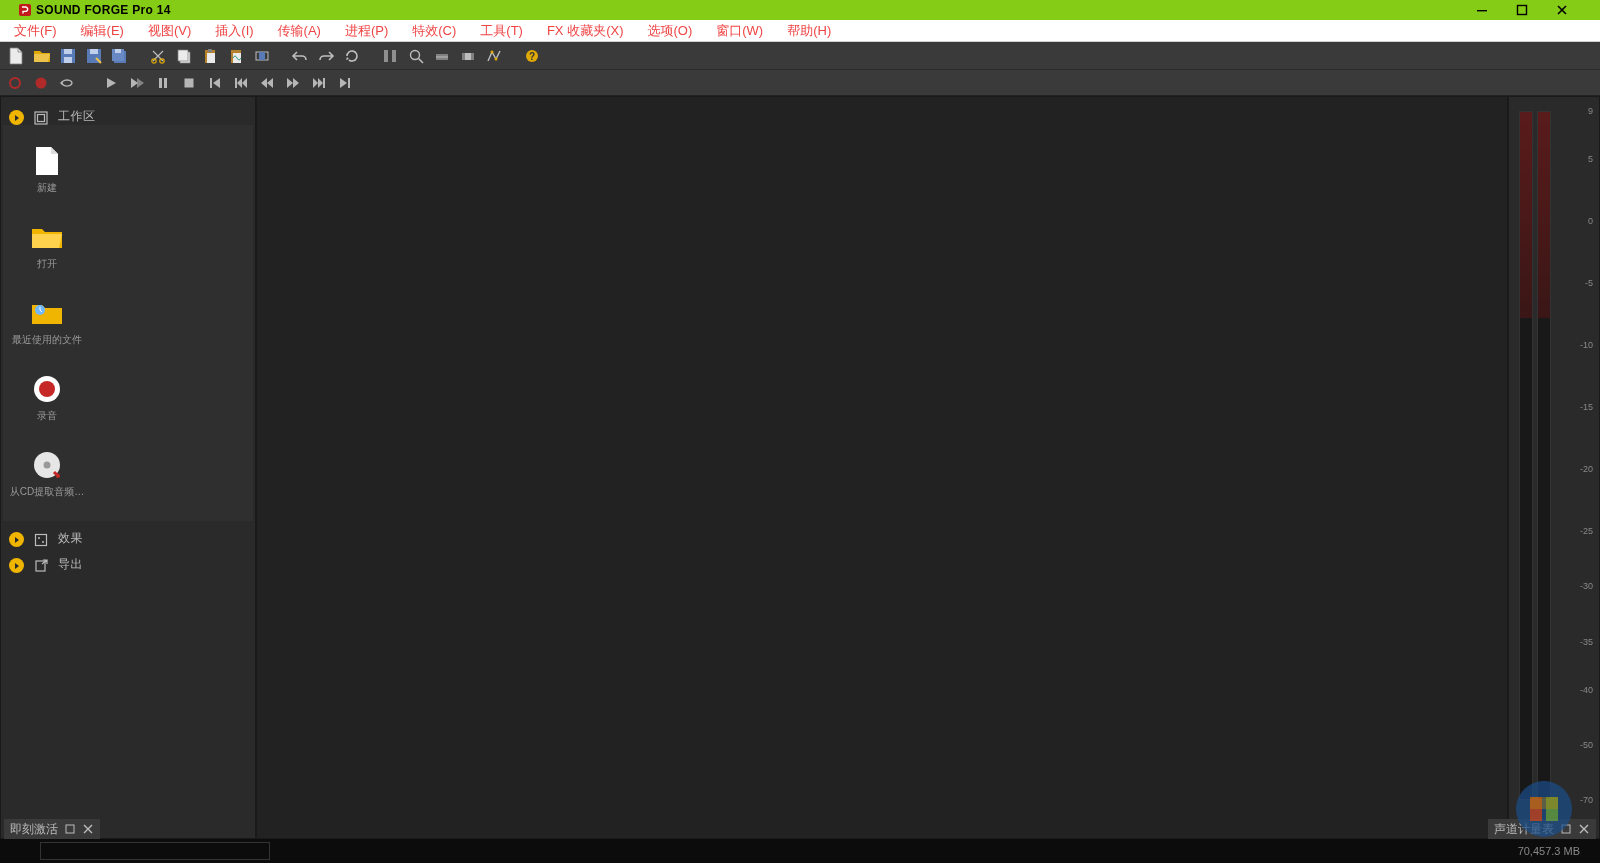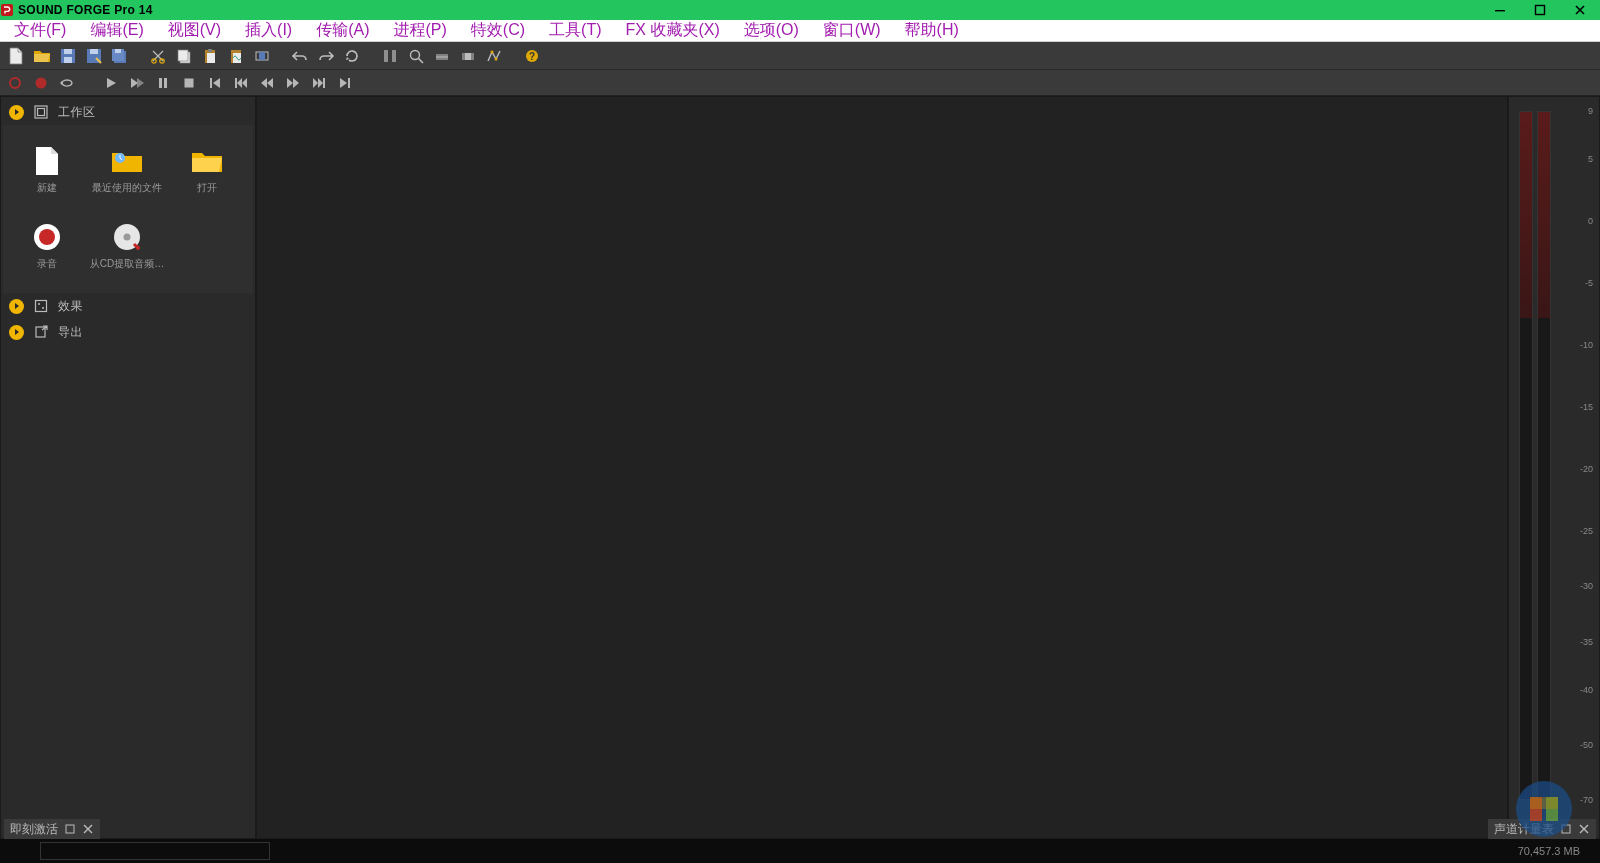--- a/index.html
+++ b/index.html
@@ -1,44 +1,44 @@
 <!DOCTYPE html>
 <html><head>
 <meta charset="utf-8">
 <style>
 * { margin: 0; padding: 0; box-sizing: border-box; font-family: "Microsoft YaHei", Arial, sans-serif; user-select: none; }
 html, body { width: 1600px; height: 863px; background: #2a2a2a; overflow: hidden; color: #ccc; }
 
-.titlebar { height: 20px; background: #22c55e; display: flex; align-items: center; padding: 0 0; color: #000; }
+.titlebar { height: 20px; background: #84cc16; display: flex; align-items: center; padding: 0 18px; color: #000; }
 .titlebar .app-icon { width: 14px; height: 14px; margin-right: 4px; display: inline-flex; }
 .titlebar .title { font-size: 12px; font-weight: 600; color: #000; letter-spacing: 0.3px; }
 .titlebar .spacer { flex: 1; }
 .titlebar .winbtn { width: 40px; height: 20px; display: flex; align-items: center; justify-content: center; }
 .titlebar .winbtn svg { pointer-events: none; }
 
 .menubar { height: 22px; background: #fff; display: flex; align-items: center; padding: 0 2px; border-bottom: 1px solid #d0d0d0; }
-.menubar .menu-item { font-size: 16px; color: #a21caf; padding: 2px 12px; cursor: default; }
+.menubar .menu-item { font-size: 13px; color: #ef4444; padding: 2px 12px; cursor: default; }
 
 .toolbar1 { height: 28px; background: #3a3a3a; border-bottom: 1px solid #2a2a2a; display: flex; align-items: center; padding: 0 6px; gap: 6px; }
 .toolbar1 .tbtn { width: 20px; height: 20px; display: flex; align-items: center; justify-content: center; opacity: 0.9; }
 .toolbar1 .sep { width: 6px; }
 
 .toolbar2 { height: 26px; background: #3a3a3a; border-bottom: 1px solid #222; display: flex; align-items: center; padding: 0 6px; gap: 8px; }
 .toolbar2 .tbtn { width: 18px; height: 18px; display: flex; align-items: center; justify-content: center; opacity: 0.85; }
 
 .workspace { position: absolute; top: 96px; left: 0; right: 0; bottom: 24px; display: flex; background: #2a2a2a; }
 
 .left-panel { width: 256px; background: #2a2a2a; border: 1px solid #1a1a1a; display: flex; flex-direction: column; padding: 2px; }
-.accordion-header { height: 26px; display: flex; align-items: center; gap: 10px; padding: 0 6px; cursor: default; }
+.accordion-header { height: 26px; display: flex; align-items: flex-end; gap: 10px; padding: 0 6px; cursor: default; }
 .chev-circle { width: 15px; height: 15px; border-radius: 50%; background: #f0b500; display: flex; align-items: center; justify-content: center; flex-shrink: 0; }
 .chev-circle svg { display: block; }
 .header-icon { width: 14px; height: 14px; display: flex; align-items: center; justify-content: center; }
 .header-label { font-size: 12px; color: #bbb; letter-spacing: 0.5px; }
 
-.accordion-body { background: #2f2f2f; padding: 8px 4px; display: flex; flex-wrap: wrap; }
+.accordion-body { background: #2f2f2f; padding: 8px 4px; display: flex; flex-wrap: wrap; flex-direction: column; }
 .big-item { width: 80px; height: 76px; display: flex; flex-direction: column; align-items: center; justify-content: center; gap: 6px; cursor: default; }
 .big-item .big-icon { width: 34px; height: 28px; display: flex; align-items: center; justify-content: center; }
 .big-item .big-label { font-size: 10px; color: #9a9a9a; text-align: center; }
 
 .center-area { flex: 1; background: #222; border: 1px solid #1a1a1a; }
 
 .meter-panel { width: 92px; background: #2a2a2a; border: 1px solid #1a1a1a; position: relative; display: flex; flex-direction: column; }
 .meter-body { flex: 1; position: relative; padding: 6px 6px 4px 6px; }
 .meter-track { position: absolute; top: 14px; bottom: 22px; width: 14px; background: #181818; border: 1px solid #333; }
 .meter-track.l { left: 10px; }
@@ -336,34 +336,34 @@
               <path d="M2 1h15l7 7v21H2z" fill="#fff"></path>
               <path d="M17 1v7h7" fill="#ddd"></path>
             </svg>
           </span>
         <span class="big-label">新建</span>
       </div>
       <div class="big-item">
         <span class="big-icon">
             <svg width="34" height="26">
               <path d="M2 5h10l3 3h17v16H2z" fill="#f0b500"></path>
+              <path d="M2 10h30l-3 14H2z" fill="#ffd24d"></path>
+            </svg>
+          </span>
+        <span class="big-label">打开</span>
+      </div>
+      <div class="big-item">
+        <span class="big-icon">
+            <svg width="34" height="26">
+              <path d="M2 5h10l3 3h17v16H2z" fill="#f0b500"></path>
               <circle cx="10" cy="10" r="5" fill="#6fb8ff"></circle>
               <path d="M10 7v3l2 2" stroke="#fff" stroke-width="1" fill="none"></path>
             </svg>
           </span>
         <span class="big-label">最近使用的文件</span>
-      </div>
-      <div class="big-item">
-        <span class="big-icon">
-            <svg width="34" height="26">
-              <path d="M2 5h10l3 3h17v16H2z" fill="#f0b500"></path>
-              <path d="M2 10h30l-3 14H2z" fill="#ffd24d"></path>
-            </svg>
-          </span>
-        <span class="big-label">打开</span>
       </div>
       <div class="big-item">
         <span class="big-icon">
             <svg width="30" height="30">
               <circle cx="15" cy="15" r="13" fill="#fff"></circle>
               <circle cx="15" cy="15" r="8" fill="#c62828"></circle>
             </svg>
           </span>
         <span class="big-label">录音</span>
       </div>

